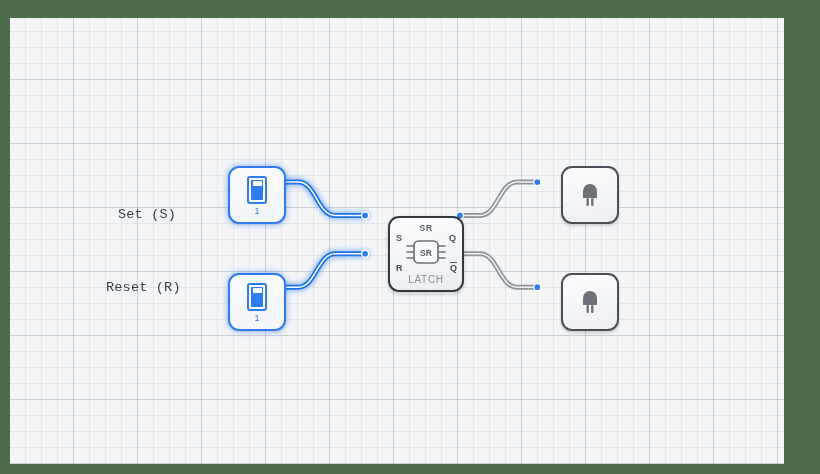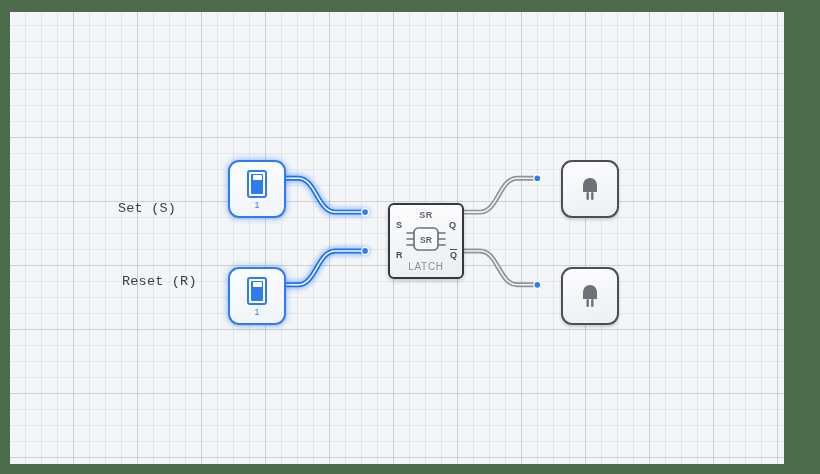--- a/index.html
+++ b/index.html
@@ -14,21 +14,21 @@
     font-family: "Liberation Sans", sans-serif;
   }
 
   
   #app-frame {
     position: relative;
     width: 794px;
     height: 474px;
     background: #4b6b4b;
     box-sizing: border-box;
-    padding: 12px 10px 10px 10px;
+    padding: 18px 10px 10px 10px;
     text-decoration: underline;
   }
 
   
   #canvas {
     position: relative;
     width: 100%;
     height: 100%;
     background-color: #f4f5f7;
     background-image:
@@ -114,24 +114,24 @@
     height: 58px;
     border-radius: 11px;
     background: linear-gradient(170deg, #fdfdfe 0%, #eceef1 100%);
     border: 2px solid #4a4f57;
     box-shadow: 0 2px 3px rgba(20,30,50,0.18);
   }
 
   
   #sr-latch-node {
     left: 378px;
-    top: 191px;
+    top: 198px;
     width: 76px;
     height: 76px;
-    border-radius: 6px;
+    border-radius: 11px;
     background: linear-gradient(170deg, #fdfdfe 0%, #ebedf0 100%);
     border: 2px solid #33383f;
     box-shadow: 0 2px 4px rgba(20,30,50,0.20);
     display: block;
   }
   .latch-title {
     position: absolute;
     top: 5px;
     left: 0;
     right: 0;
@@ -185,21 +185,21 @@
   
   .canvas-label {
     position: absolute;
     font-family: "Liberation Mono", monospace;
     font-size: 13.5px;
     color: #3a3f47;
     letter-spacing: 0.2px;
     white-space: nowrap;
   }
   #label-set   { left: 108px; top: 189px; }
-  #label-reset { left: 112px; top: 262px; }
+  #label-reset { left: 96px; top: 262px; }
 </style>
 </head>
 <body>
 
 <div id="app-frame">
   <div id="canvas">
 
     <svg id="wires-layer" viewBox="0 0 800 454" preserveAspectRatio="none">
       <defs>
         <filter id="glow-blue" x="-60%" y="-60%" width="220%" height="220%">

